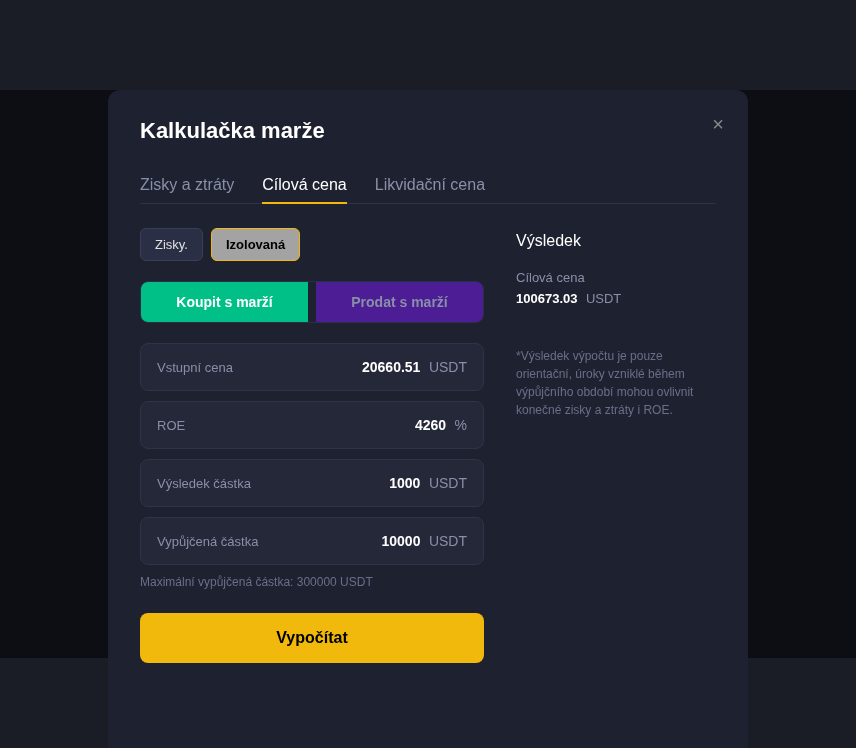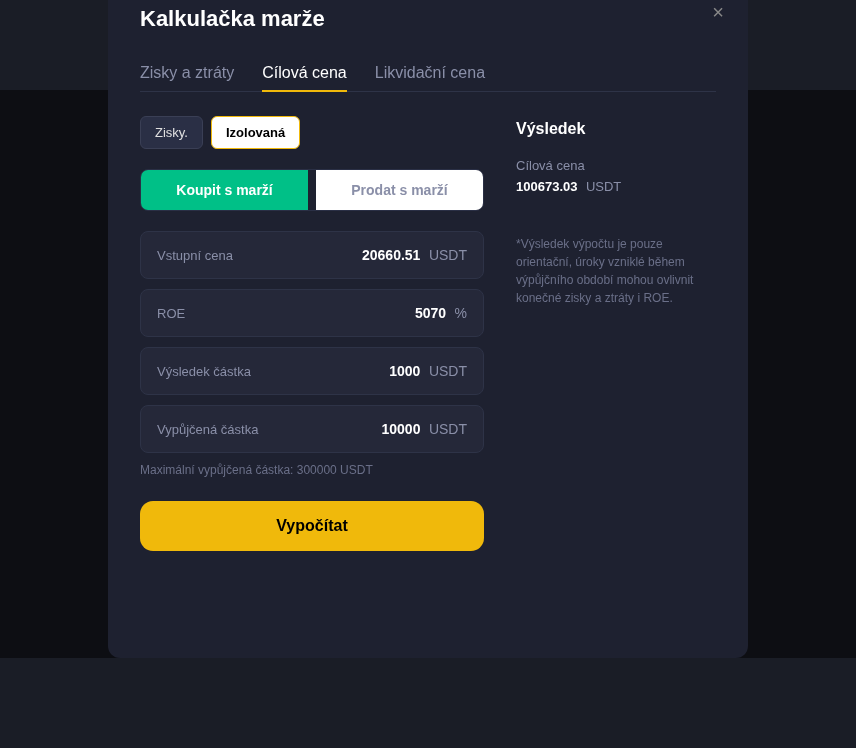--- a/index.html
+++ b/index.html
@@ -10,21 +10,21 @@
       justify-content: center;
       min-height: 100vh;
       font-family: -apple-system, BlinkMacSystemFont, 'Segoe UI', sans-serif;
     }
 
     .modal-overlay {
       position: relative;
       width: 856px;
       height: 568px;
       display: flex;
-      align-items: flex-end;
+      align-items: flex-start;
       justify-content: center;
       background: rgba(0,0,0,0.5);
     }
 
     .modal {
       background: #1e2130;
       border-radius: 12px;
       width: 640px;
       min-height: 680px;
       position: relative;
@@ -120,21 +120,21 @@
     .mode-btn {
       background: #2a2f45;
       border: 1px solid #3a3f55;
       border-radius: 6px;
       color: #e0e0e0;
       padding: 8px 14px;
       font-size: 13px;
       cursor: pointer;
     }
     .mode-btn.active {
-      background: #ffffff;
+      background: #a3a3a3;
       border-color: #f0b90b;
       color: #000;
       font-weight: 600;
     }
 
     
     .action-row {
       display: flex;
       gap: 8px;
       margin-bottom: 20px;
@@ -143,21 +143,21 @@
       border: 1px solid #2a2f45;
     }
 
     .action-btn {
       flex: 1;
       padding: 12px;
       font-size: 14px;
       font-weight: 600;
       cursor: pointer;
       border: none;
-      background: #ffffff;
+      background: #4c1d95;
       color: #8a8fa8;
     }
     .action-btn.active {
       background: #00c087;
       color: #fff;
     }
 
     
     .field {
       background: #252839;
@@ -191,33 +191,33 @@
       color: #6a6f88;
       margin-top: 6px;
       margin-bottom: 16px;
     }
 
     
     .calc-btn {
       width: 100%;
       background: #f0b90b;
       border: none;
-      border-radius: 13px;
+      border-radius: 8px;
       padding: 16px;
       font-size: 16px;
       font-weight: 700;
       color: #000;
       cursor: pointer;
       margin-top: 8px;
     }
 
     
     .result-title {
       font-size: 16px;
-      font-weight: 700;
+      font-weight: 400;
       color: #ffffff;
       margin-bottom: 20px;
     }
 
     .result-row {
       margin-bottom: 12px;
     }
     .result-label {
       font-size: 13px;
       color: #8a8fa8;
@@ -295,21 +295,21 @@
           <span class="field-label">Vstupní cena</span>
           <span>
             <span class="field-value">20660.51</span>
             <span class="field-unit">USDT</span>
           </span>
         </div>
 
         <div class="field">
           <span class="field-label">ROE</span>
           <span>
-            <span class="field-value">5070</span>
+            <span class="field-value">4260</span>
             <span class="field-unit">%</span>
           </span>
         </div>
 
         <div class="field">
           <span class="field-label">Výsledek částka</span>
           <span>
             <span class="field-value">1000</span>
             <span class="field-unit">USDT</span>
           </span>

